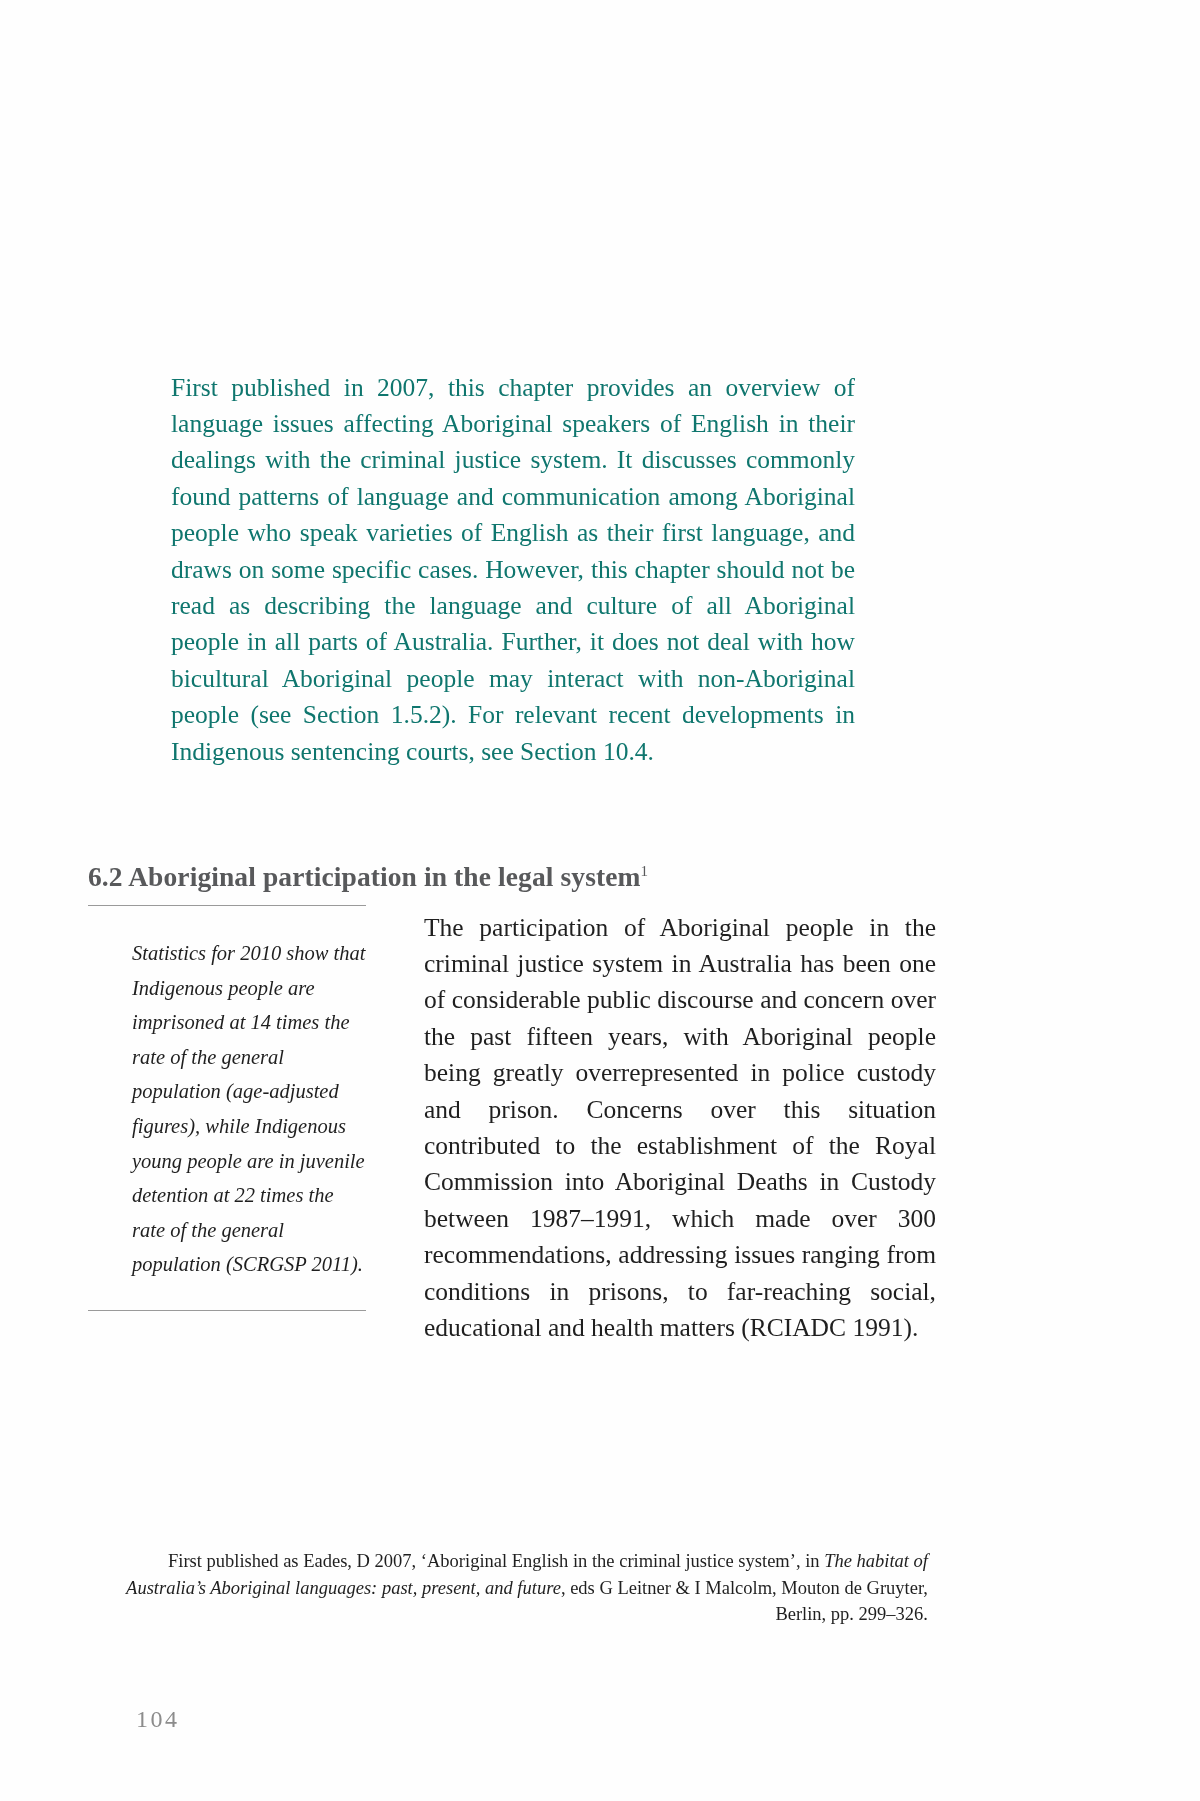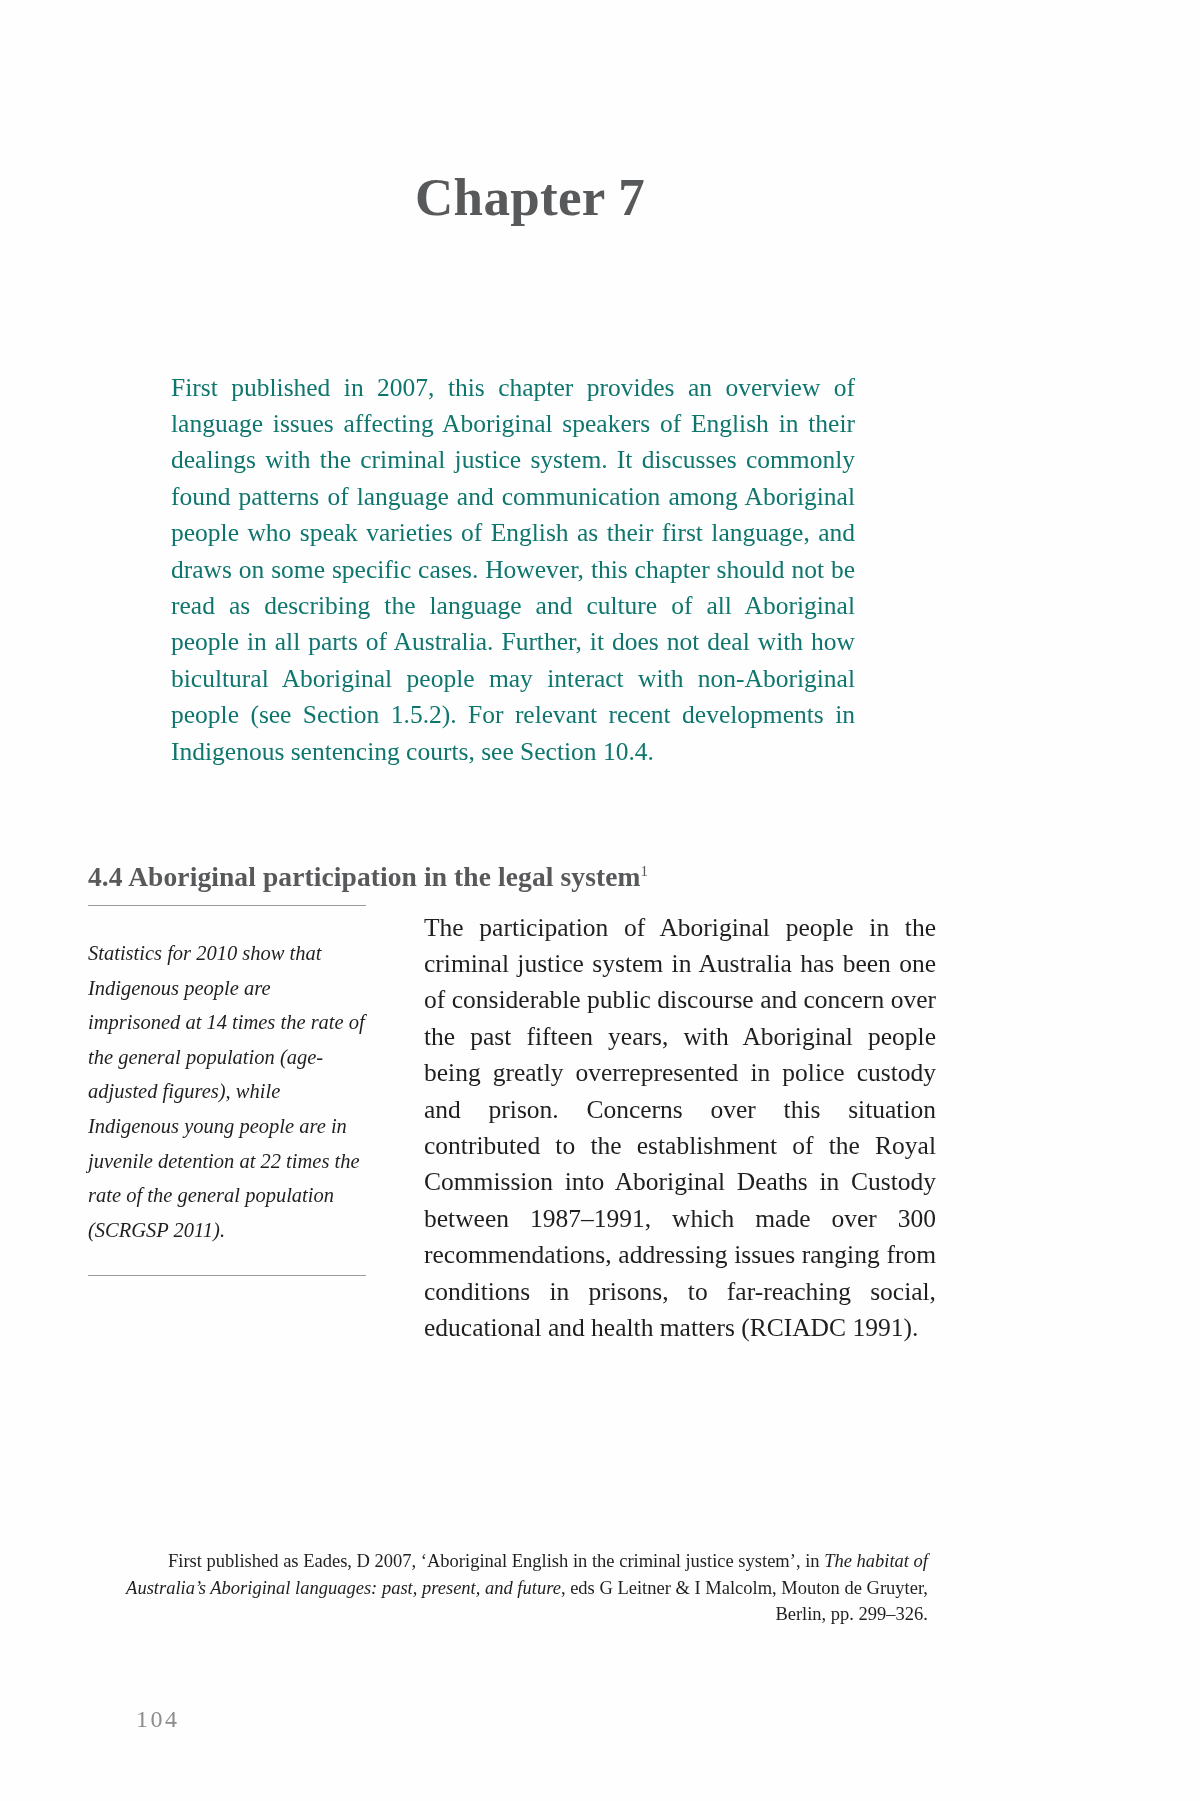--- a/index.html
+++ b/index.html
@@ -96,20 +96,21 @@
     margin: 0;
   }
   .pullquote .rule.top { margin-bottom: 30px; }
   .pullquote .rule.bottom { margin-top: 28px; }
   .pullquote .pq-text {
     font-size: 20.5px;
     font-style: italic;
     line-height: 34.6px;
     color: #1f1f1f;
     text-align: left;
+    margin-left: 44px;
   }
 
   .body-col {
     position: absolute;
     left: 424px;
     top: 884px;
     width: 512px;
     font-size: 25.5px;
     line-height: 36.4px;
     text-align: justify;
@@ -140,27 +141,26 @@
     color: #8c8c8c;
     letter-spacing: 2.5px;
     margin-left: 47px;
   }
 </style>
 </head>
 <body>
 
 <div class="page">
 
-  <h1 class="chapter-title">Chapter 7</h1>
 
 
   <p class="intro-para">First published in 2007, this chapter provides an overview of language issues affecting Aboriginal speakers of English in their dealings with the criminal justice system. It discusses commonly found patterns of language and communication among Aboriginal people who speak varieties of English as their first language, and draws on some specific cases. However, this chapter should not be read as describing the language and culture of all Aboriginal people in all parts of Australia. Further, it does not deal with how bicultural Aboriginal people may interact with non-Aboriginal people (see Section 1.5.2). For relevant recent developments in Indigenous sentencing courts, see Section 10.4.</p>
 
   <h3 class="section-heading">
-    <span>4.4 Aboriginal participation in the legal system</span><sup>1</sup>
+    <span>6.2 Aboriginal participation in the legal system</span><sup>1</sup>
   </h3>
 
   <aside class="pullquote">
     <div class="rule top"></div>
     <div class="pq-text">Statistics for 2010 show that Indigenous people are imprisoned at 14 times the rate of the general population (age-adjusted figures), while Indigenous young people are in juvenile detention at 22 times the rate of the general population (SCRGSP 2011).</div>
     <div class="rule bottom"></div>
   </aside>
 
   <p class="body-col">The participation of Aboriginal people in the criminal justice system in Australia has been one of considerable public discourse and concern over the past fifteen years, with Aboriginal people being greatly overrepresented in police custody and prison. Concerns over this situation contributed to the establishment of the Royal Commission into Aboriginal Deaths in Custody between 1987–1991, which made over 300 recommendations, addressing issues ranging from conditions in prisons, to far-reaching social, educational and health matters (RCIADC 1991).</p>
 

